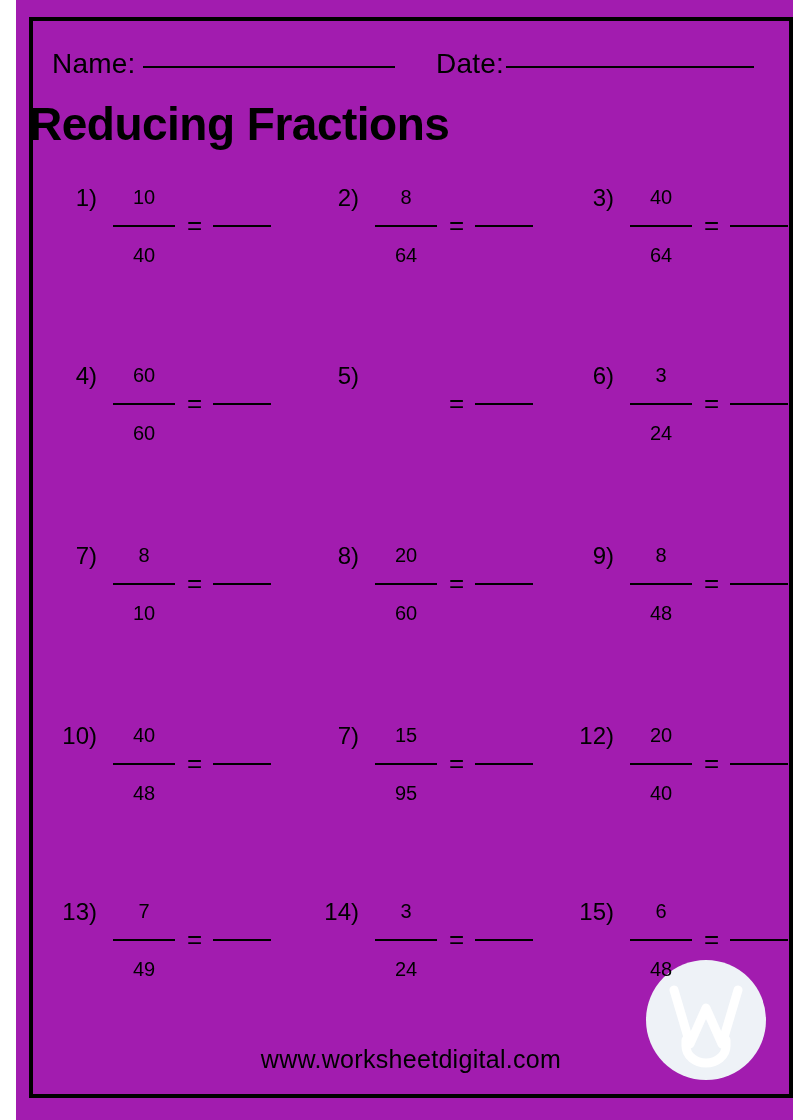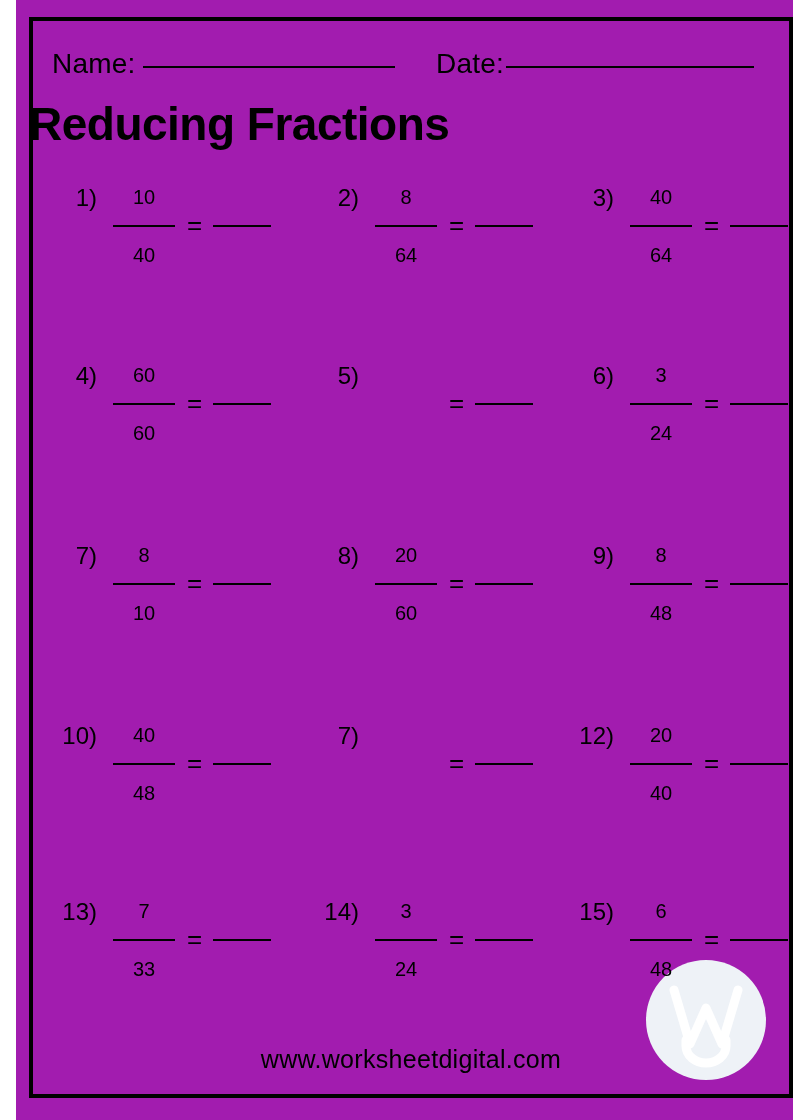--- a/index.html
+++ b/index.html
@@ -348,20 +348,25 @@
             <div class="fbar"></div>
             <div class="denom">48</div>
           </div>
           <div class="equals">=</div>
           <div class="answer-line"></div>
         </div>
       </div>
       <div class="problem c1">
         <div class="pnum">7)</div>
         <div class="expr">
+          <div class="fraction">
+            <div class="numer">15</div>
+            <div class="fbar"></div>
+            <div class="denom">95</div>
+          </div>
           <div class="equals">=</div>
           <div class="answer-line"></div>
         </div>
       </div>
       <div class="problem c2">
         <div class="pnum">12)</div>
         <div class="expr">
           <div class="fraction">
             <div class="numer">20</div>
             <div class="fbar"></div>
@@ -373,21 +378,21 @@
       </div>
     </div>
 
     <div class="prow r4">
       <div class="problem c0">
         <div class="pnum">13)</div>
         <div class="expr">
           <div class="fraction">
             <div class="numer">7</div>
             <div class="fbar"></div>
-            <div class="denom">33</div>
+            <div class="denom">49</div>
           </div>
           <div class="equals">=</div>
           <div class="answer-line"></div>
         </div>
       </div>
       <div class="problem c1">
         <div class="pnum">14)</div>
         <div class="expr">
           <div class="fraction">
             <div class="numer">3</div>

